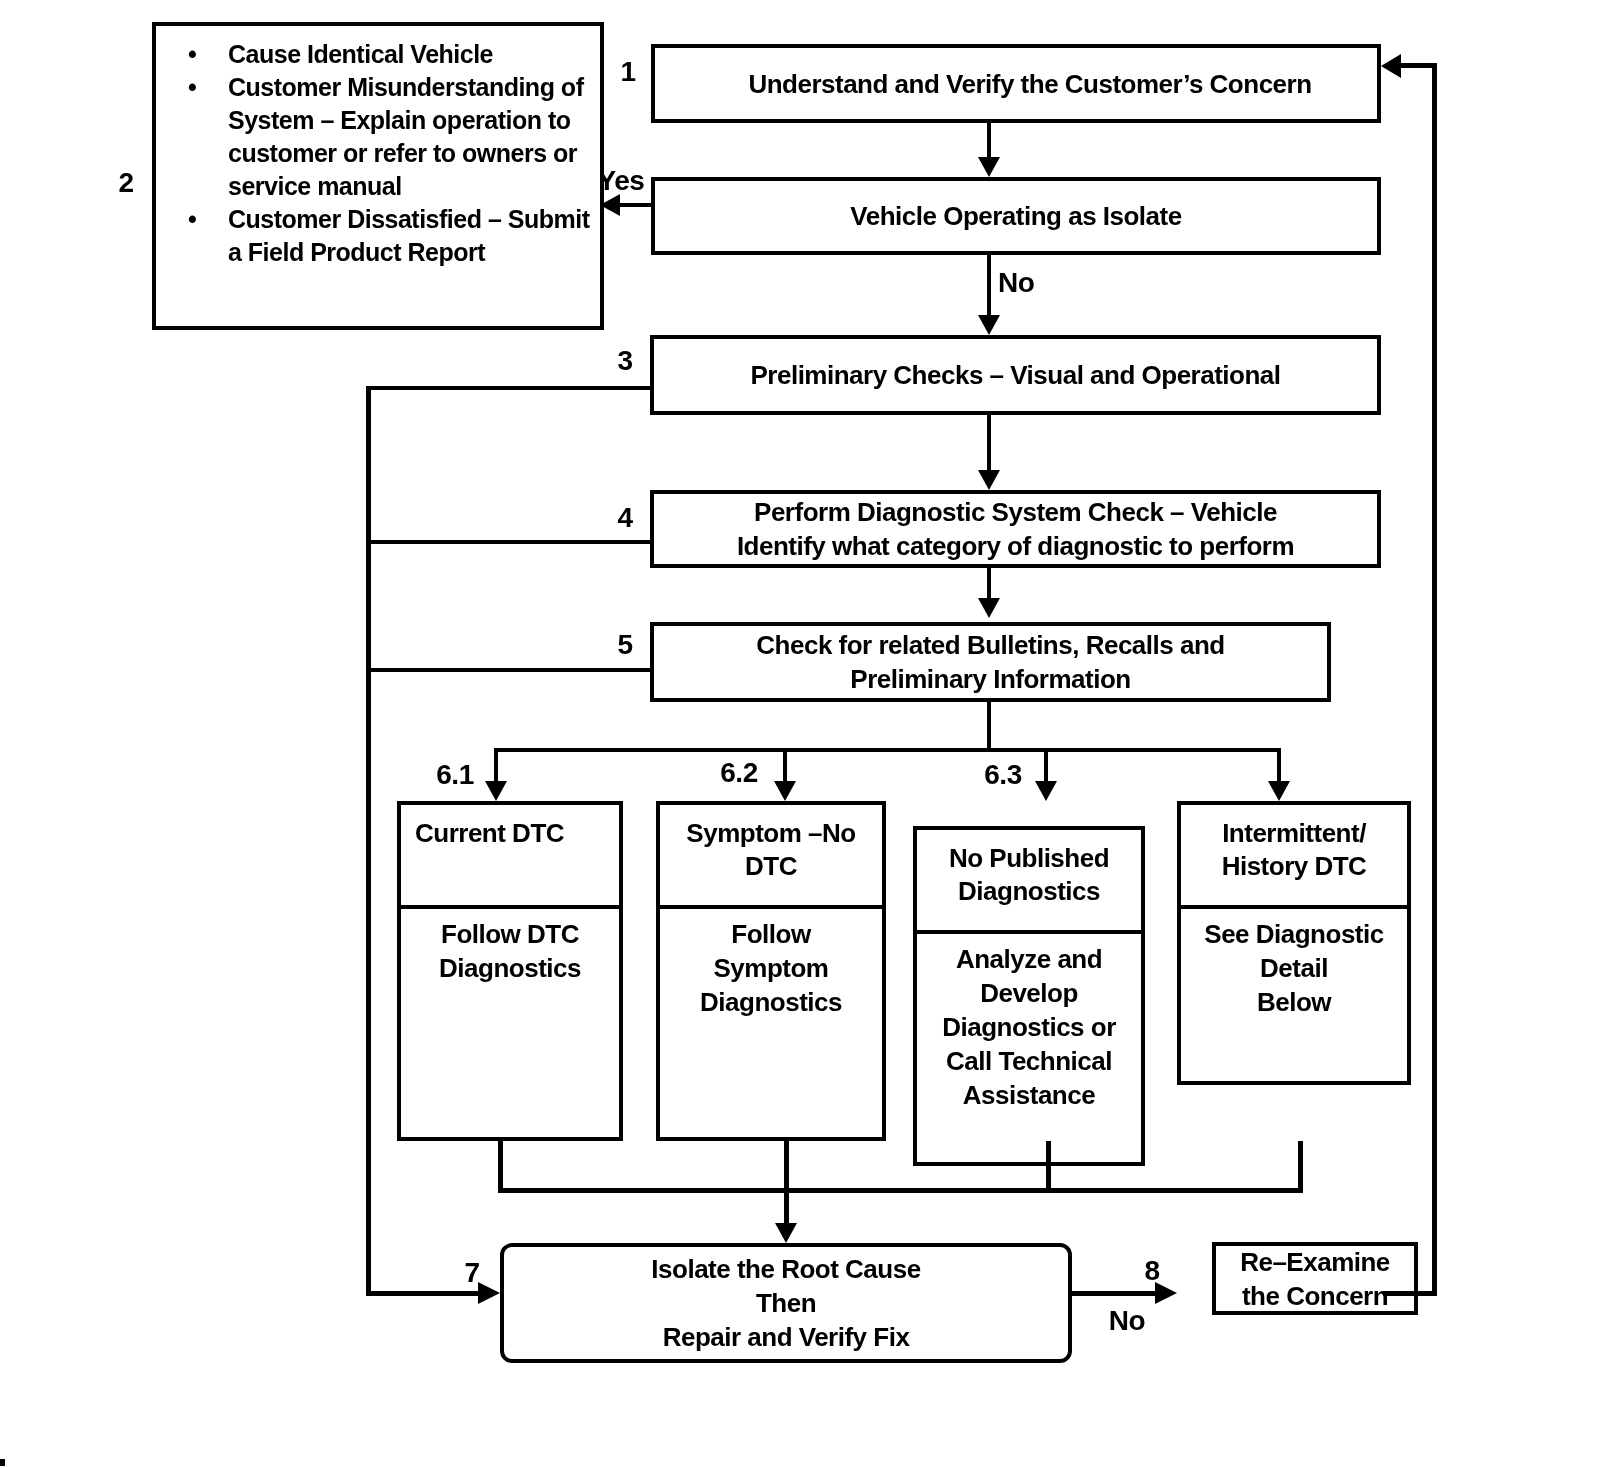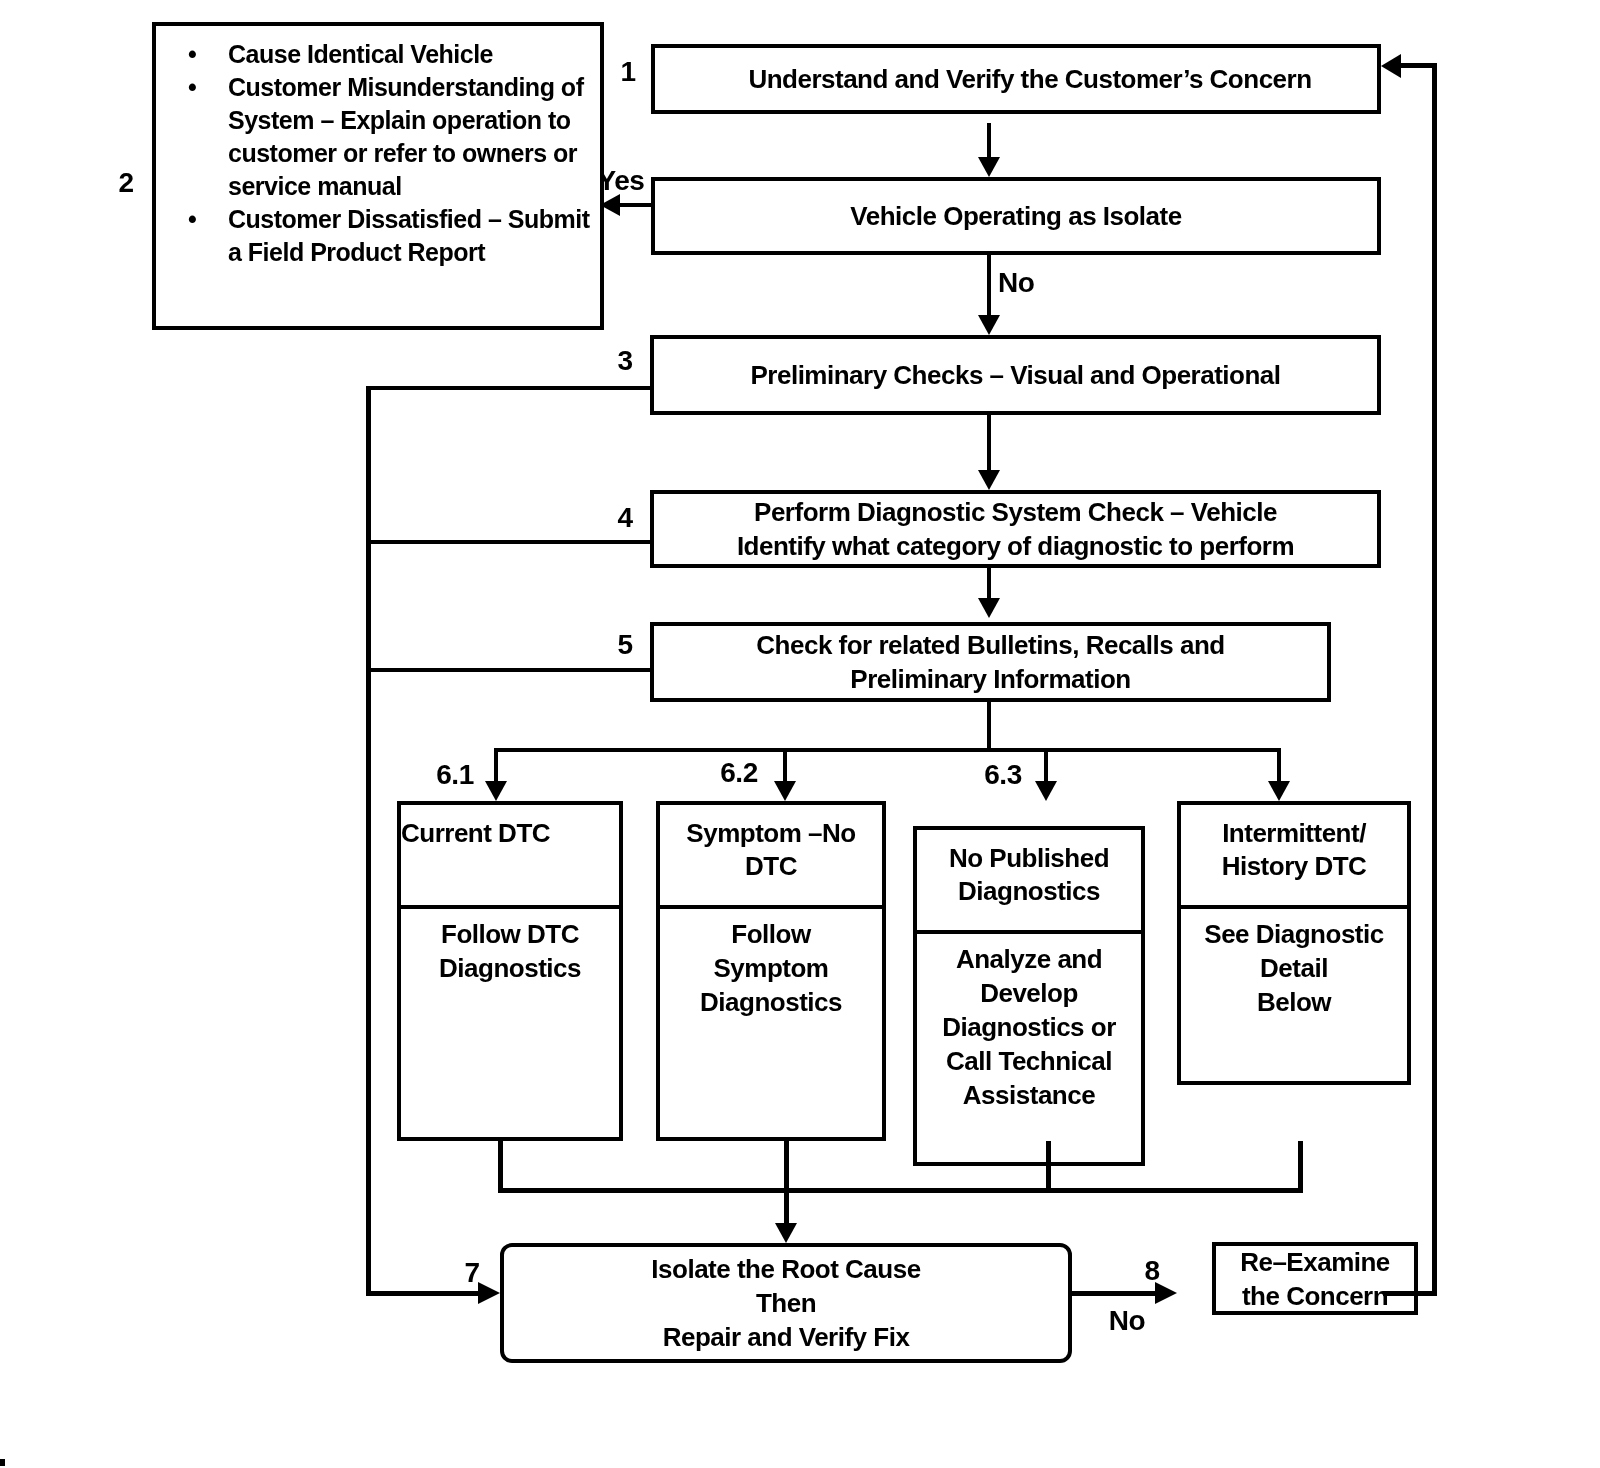--- a/index.html
+++ b/index.html
@@ -23,21 +23,21 @@
   
   #bulletbox{align-items:flex-start;justify-content:flex-start;text-align:left;
              padding:12px 6px 0 24px;flex-direction:column;}
   .bitem{display:flex;font-size:25px;line-height:33px;}
   .bdot{width:40px;flex:0 0 40px;text-align:left;padding-left:8px;}
   
   .sixbox{position:absolute;border:4px solid #000;background:#fff;box-sizing:border-box;}
   .sixdiv{position:absolute;left:0;top:100px;width:100%;height:4px;background:#000;}
   .sixhead{position:absolute;left:0;top:12px;width:100%;text-align:center;
            font-size:26px;line-height:33px;}
-  .sixhead.leftal{text-align:left;padding-left:0;width:calc(100% - 14px);}
+  .sixhead.leftal{text-align:left;padding-left:14px;width:calc(100% - 14px);}
   .sixbody{position:absolute;left:0;top:112px;width:100%;text-align:center;
            font-size:26px;line-height:34px;}
   .dot{position:absolute;background:#000;}
 </style>
 </head>
 <body>
 
 <div id="canvas">
 
   <div class="lbl" style="left:600px;top:57px;width:56px;">1</div>
@@ -49,21 +49,21 @@
   <div class="lbl" style="left:699px;top:758px;width:80px;">6.2</div>
   <div class="lbl" style="left:963px;top:760px;width:80px;">6.3</div>
   <div class="lbl" style="left:1203px;top:760px;width:80px;margin-top:44px;">6.4</div>
   <div class="lbl" style="left:442px;top:1258px;width:60px;">7</div>
   <div class="lbl" style="left:1122px;top:1256px;width:60px;">8</div>
 
   <div class="lbl" style="left:586px;top:166px;width:70px;">Yes</div>
   <div class="lbl" style="left:998px;top:268px;width:60px;text-align:left;">No</div>
   <div class="lbl" style="left:1097px;top:1306px;width:60px;">No</div>
 
-  <div class="box ftext" style="left:651px;top:44px;width:730px;height:70px;padding-left:28px;">
+  <div class="box ftext" style="left:651px;top:44px;width:730px;height:79px;padding-left:28px;">
     <span class="pre">Understand and Verify the Customer’s Concern</span>
   </div>
 
   <div class="box" id="bulletbox" style="left:152px;top:22px;width:452px;height:308px;">
     <div class="bitem">
       <span class="bdot">•</span>
       <span class="pre">Cause Identical Vehicle</span>
     </div>
     <div class="bitem">
       <span class="bdot">•</span>

